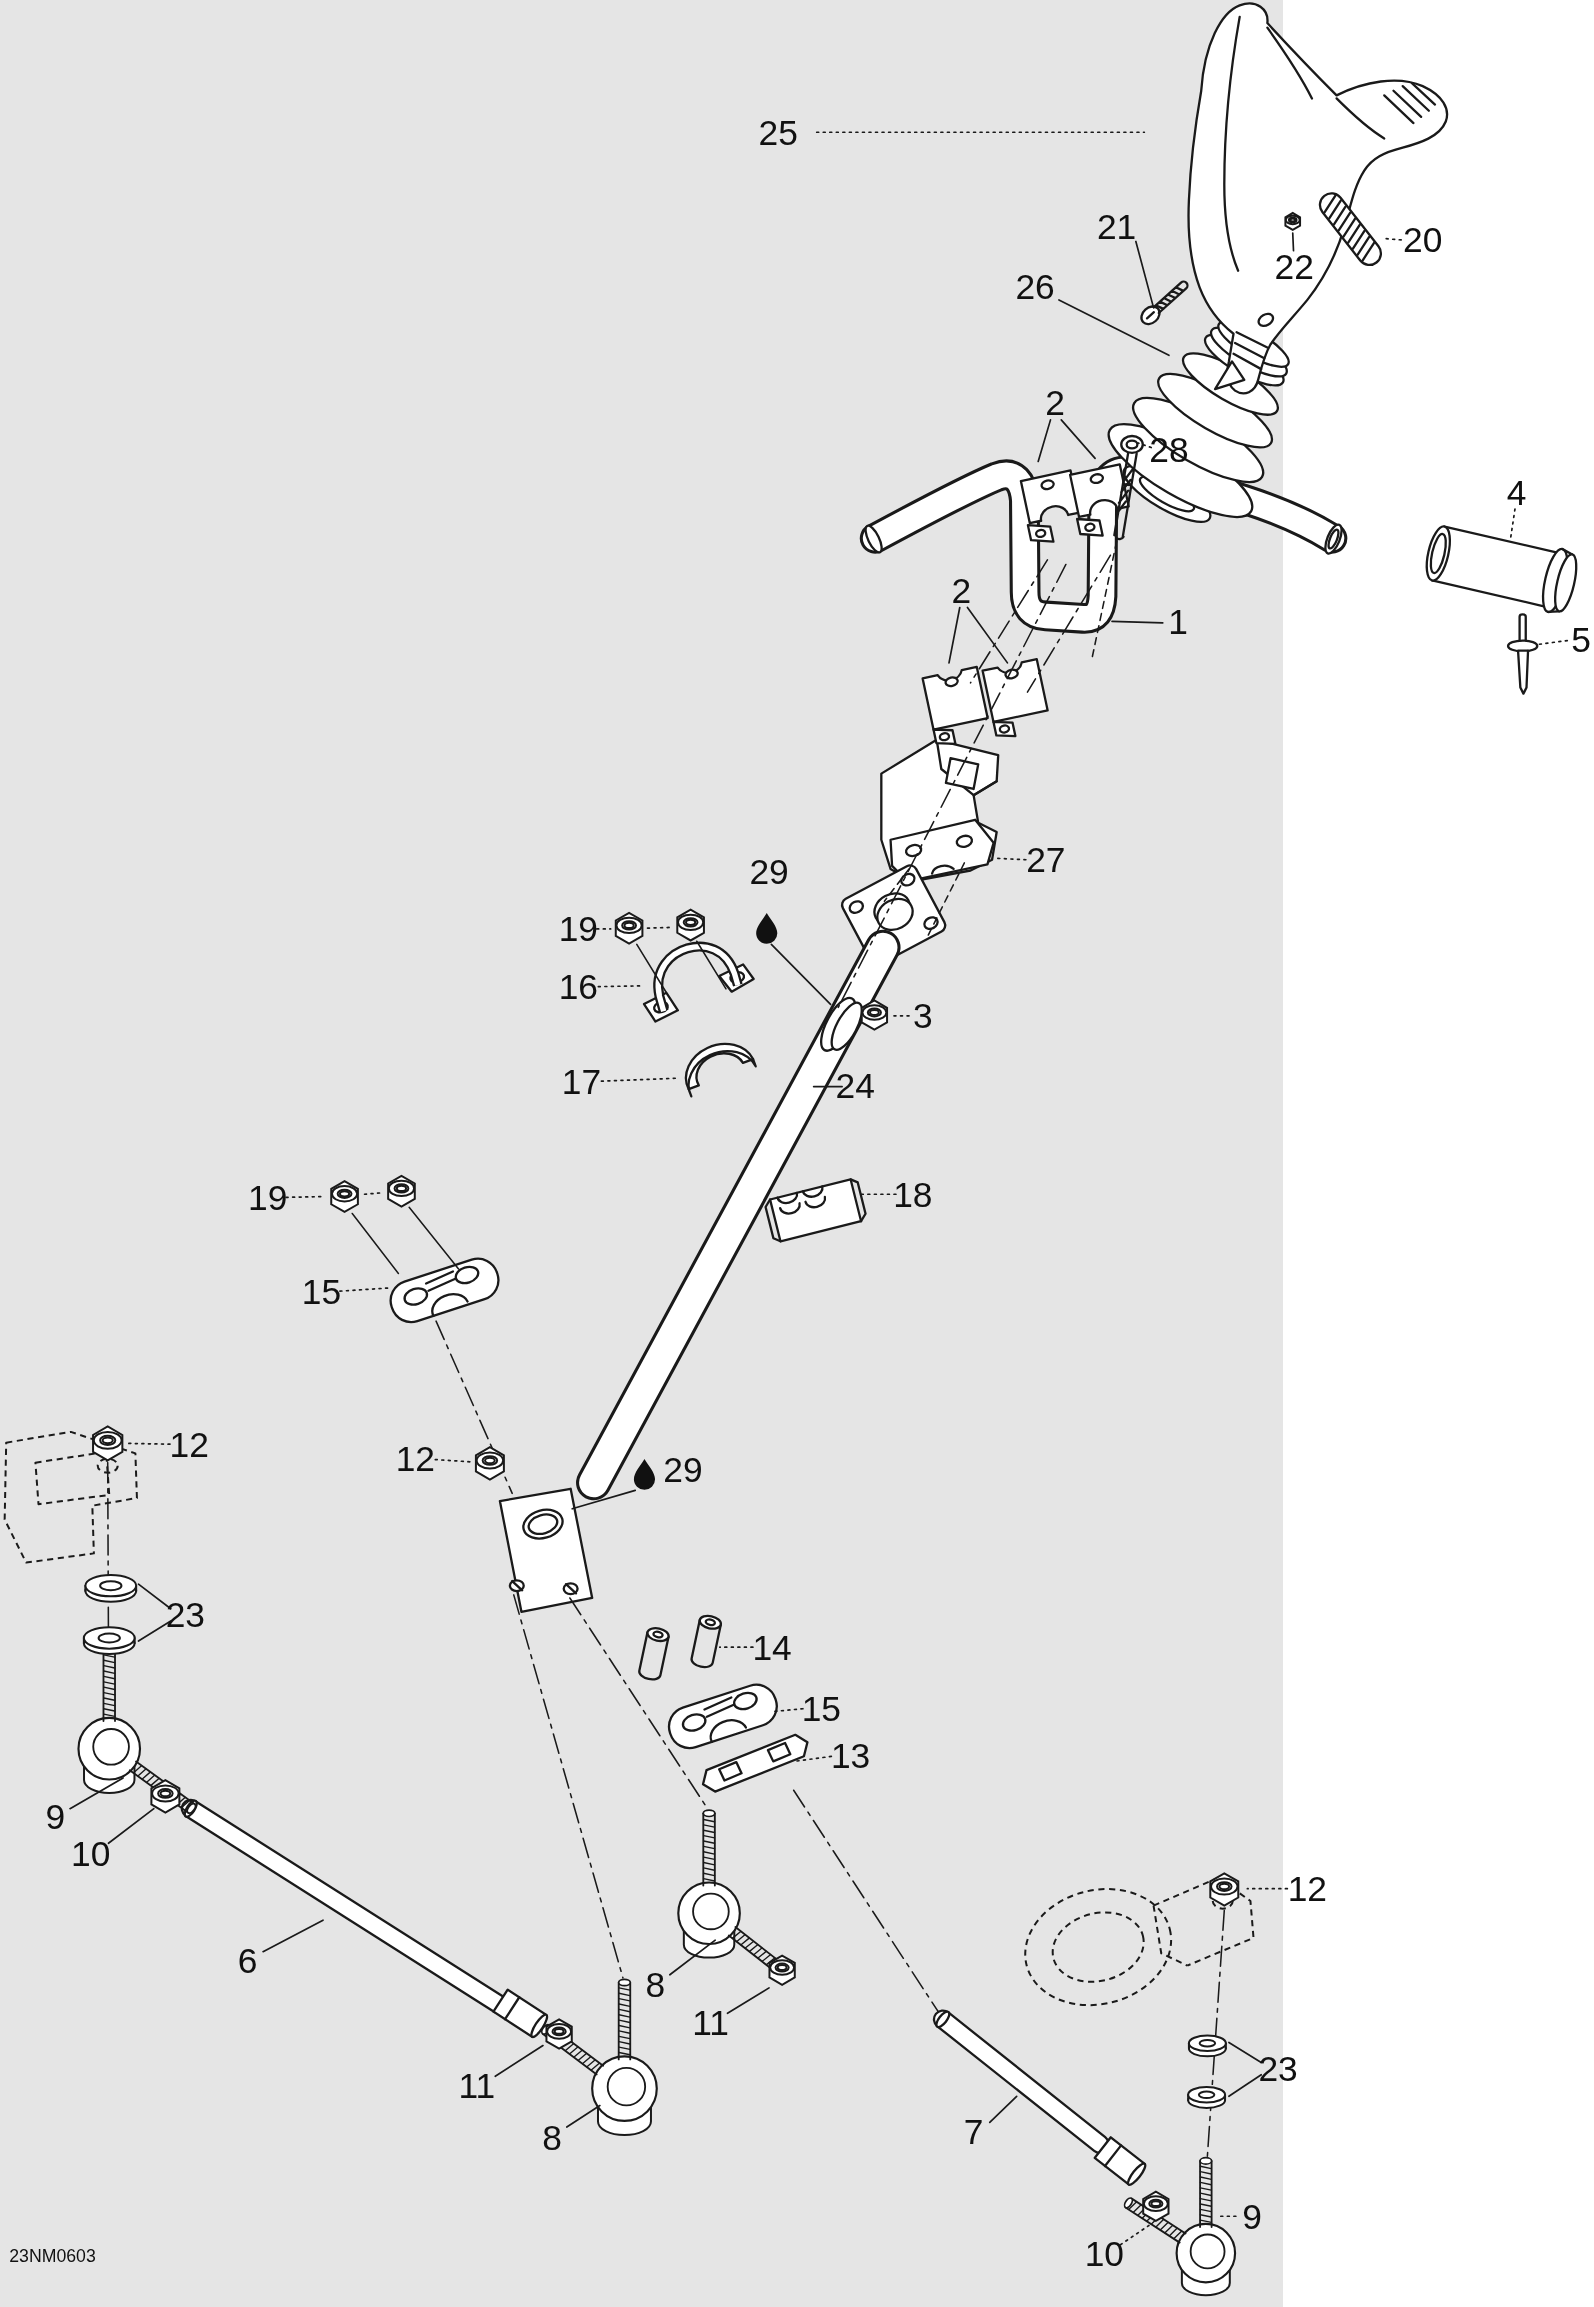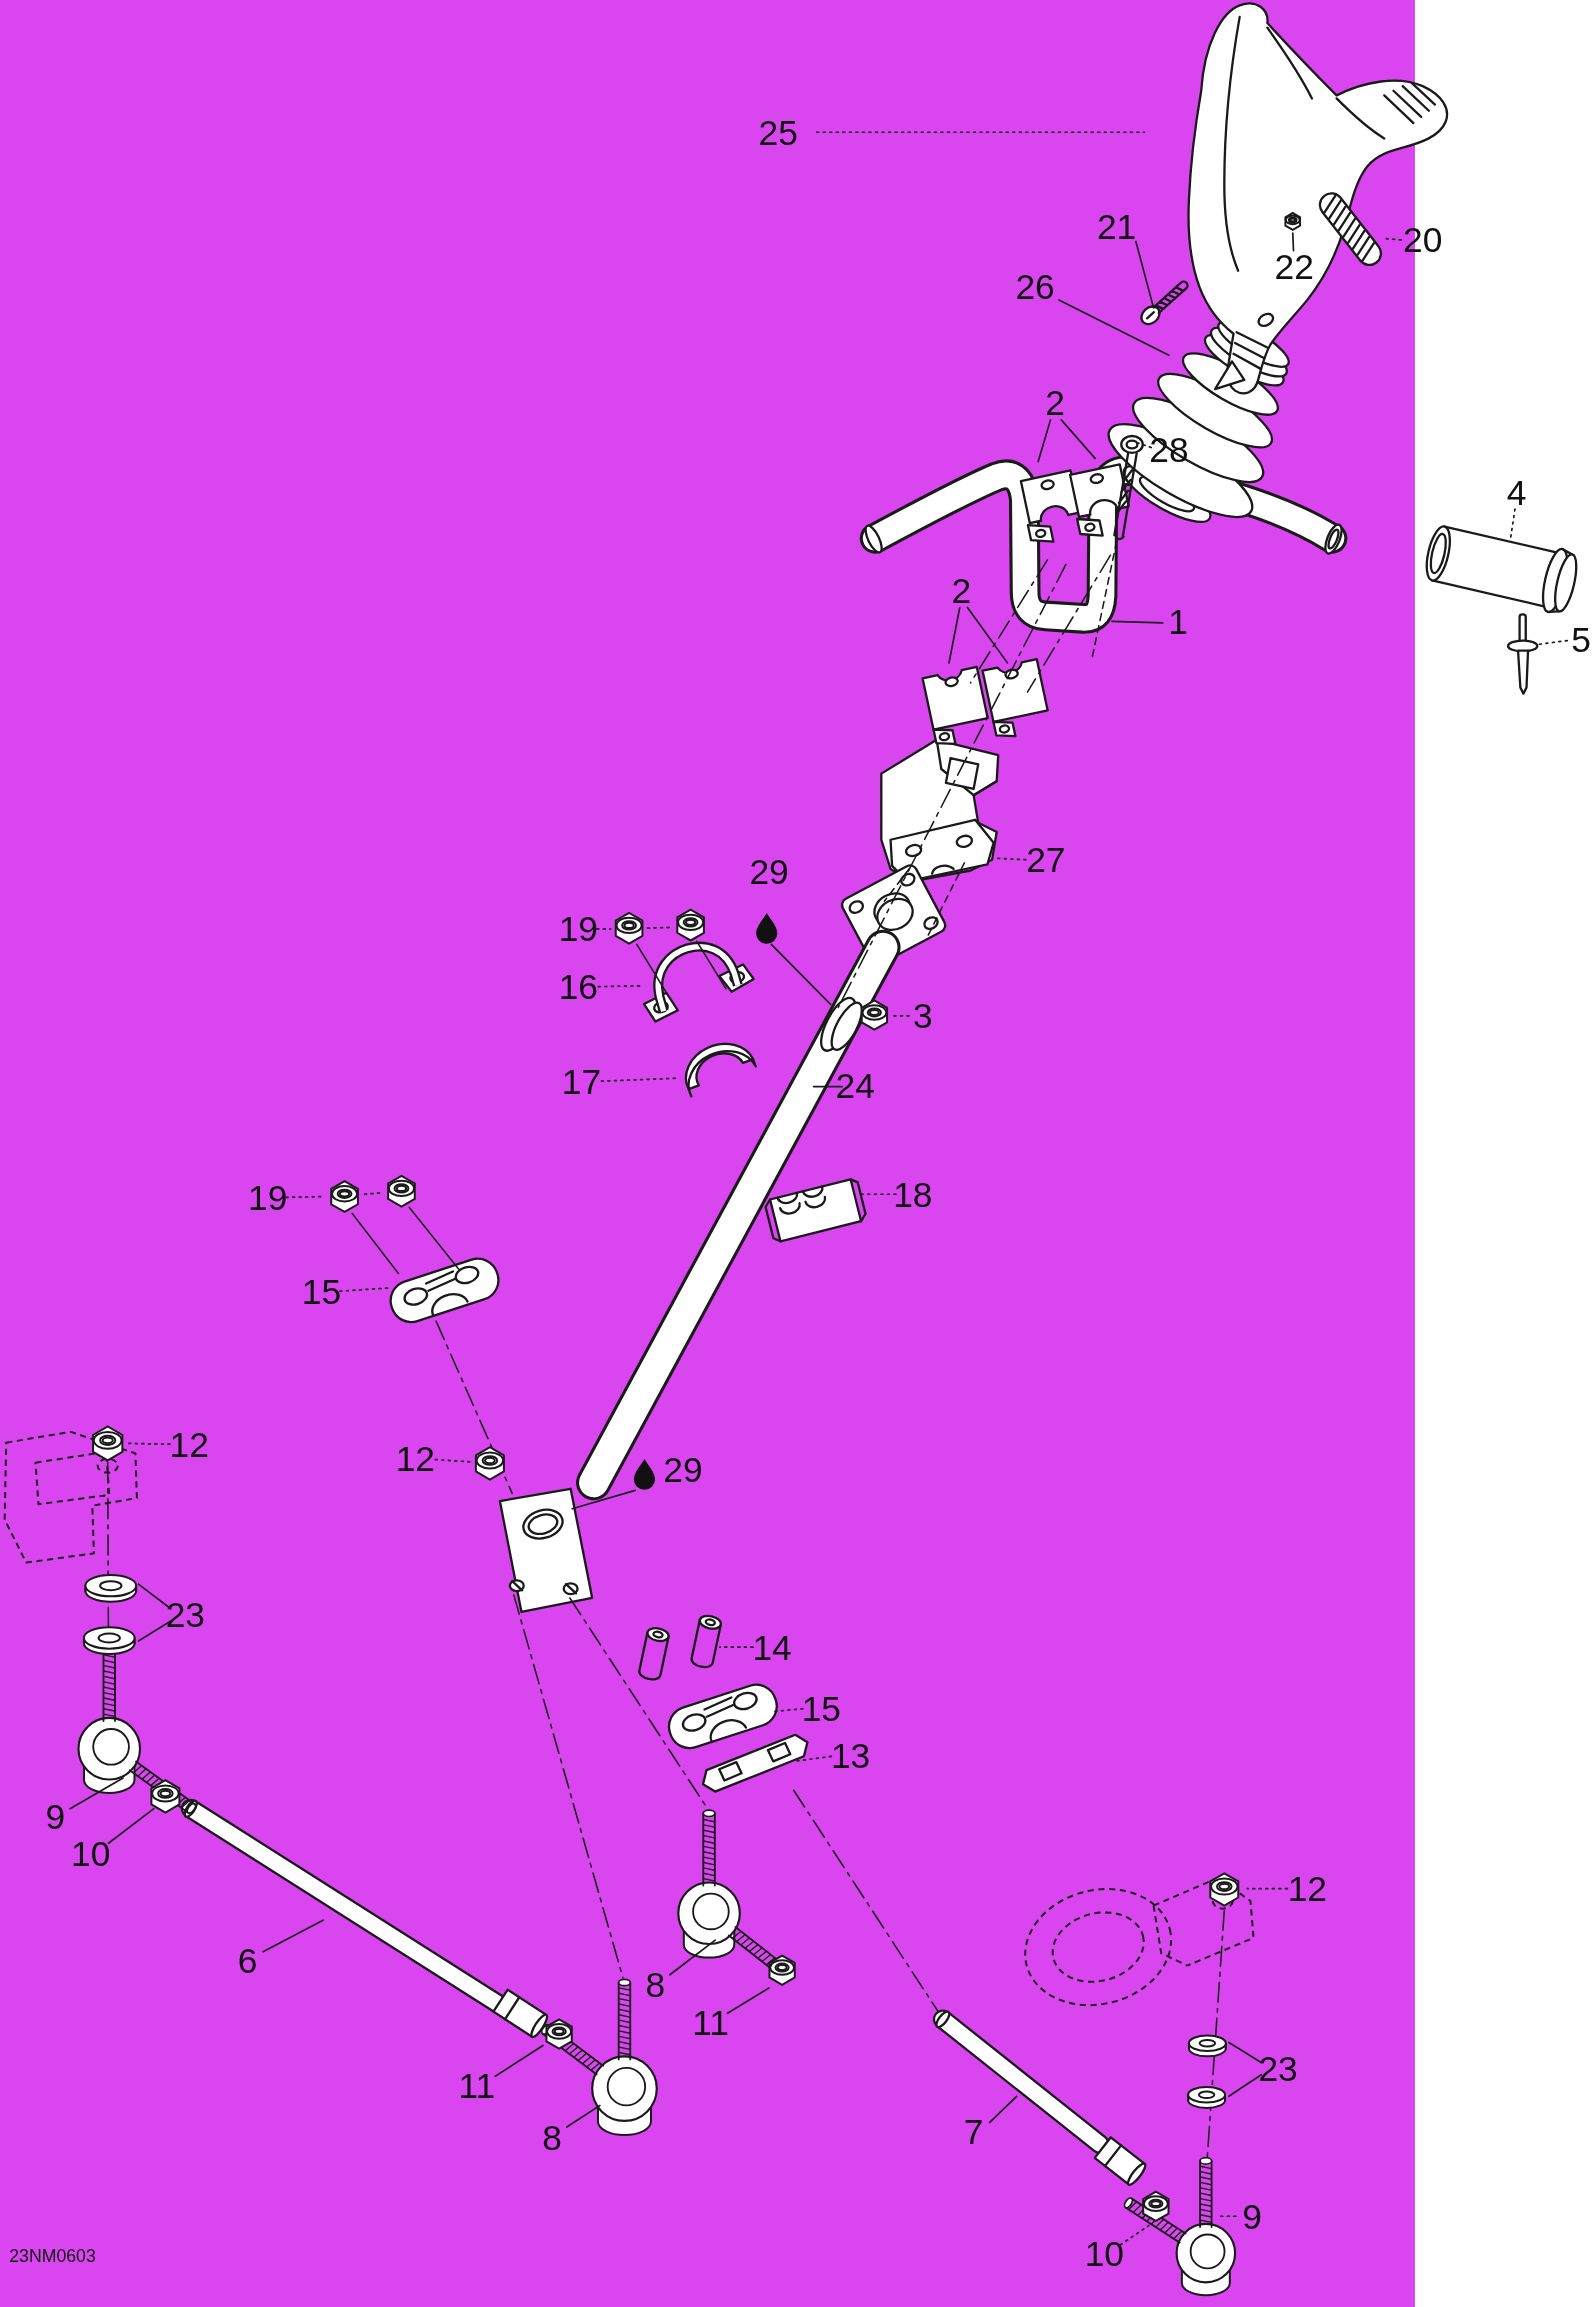--- a/index.html
+++ b/index.html
@@ -1,16 +1,16 @@
 <!DOCTYPE html>
 <html style="font-size:12.3px"><head>
 <meta charset="utf-8">
 <style>
   html,body{margin:0;padding:0;background:#ffffff;}
-  .page{width:1415px;height:2307px;position:relative;background:#d946ef;}
+  .page{width:1283px;height:2307px;position:relative;background:#e5e5e5;}
   svg{display:block}
   .callout-label{font-family:"Liberation Sans",sans-serif;font-size:46px;fill:#111;}
   .figure-code{font-family:"Liberation Sans",sans-serif;font-size:23px;fill:#111;}
   .part{fill:#ffffff;stroke:#1a1a1a;stroke-width:3;stroke-linejoin:round;stroke-linecap:round;}
   .part .ln{fill:none;}
   .dashedpart{fill:none;stroke:#1a1a1a;stroke-width:2.6;stroke-dasharray:8 6;stroke-linejoin:round;}
 </style>
 </head>
 <body>
 

